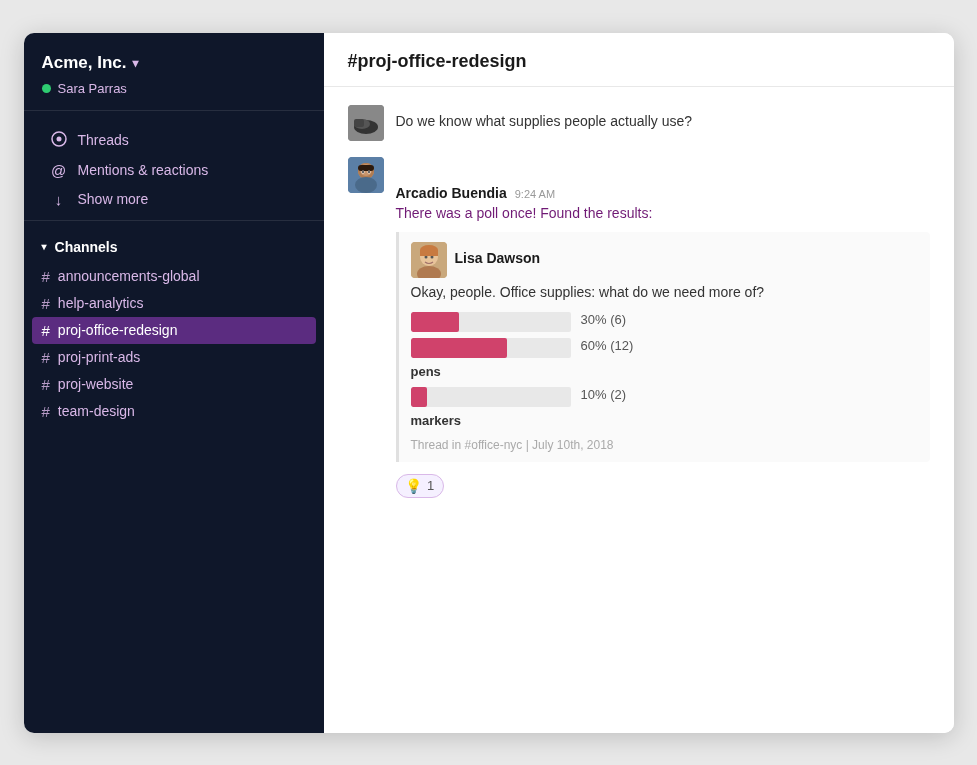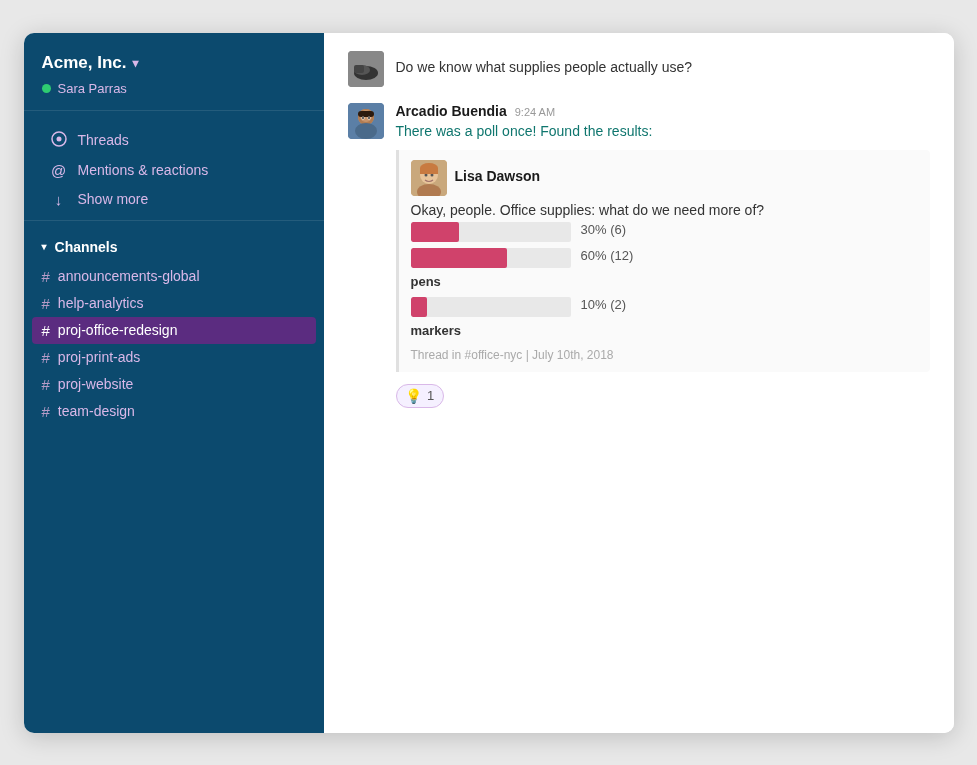--- a/index.html
+++ b/index.html
@@ -16,21 +16,21 @@
       height: 700px;
       background: #fff;
       border-radius: 10px;
       box-shadow: 0 4px 24px rgba(0,0,0,0.18);
       display: flex;
       overflow: hidden;
     }
     
     .sidebar {
       width: 300px;
-      background: #0c4a6e;
+      background: #0f172a;
       color: #d9b8e8;
       flex-shrink: 0;
       display: flex;
       flex-direction: column;
       padding: 0;
     }
     .sidebar-header {
       padding: 20px 18px 14px 18px;
       border-bottom: 1px solid rgba(255,255,255,0.1);
     }
@@ -178,48 +178,49 @@
     .message-sender {
       display: flex;
       align-items: baseline;
       gap: 8px;
       margin-bottom: 2px;
     }
     .sender-name {
       font-weight: 700;
       font-size: 14px;
       color: #1a1a1a;
+      margin-top: 28px;
     }
     .message-time {
       font-size: 11px;
       color: #999;
     }
     .message-text {
       font-size: 14px;
-      color: #0f766e;
+      color: #701a75;
       line-height: 1.5;
     }
     
     .thread-quote {
       border-left: 3px solid #e0e0e0;
       margin: 8px 0 0 0;
       padding: 10px 12px;
       background: #fafafa;
       border-radius: 0 4px 4px 0;
     }
     .quote-sender {
       font-weight: 700;
       font-size: 14px;
       color: #1a1a1a;
       margin-bottom: 3px;
     }
     .quote-text {
       font-size: 14px;
       color: #333;
-      margin-bottom: 4px;
+      margin-bottom: 12px;
     }
     
     .poll-row {
       display: flex;
       gap: 10px;
       margin-bottom: 6px;
     }
     .poll-bar-bg {
       width: 160px;
       height: 20px;
@@ -364,20 +365,23 @@
         <span>proj-website</span>
       </div>
       <div class="channel-item">
         <span class="hash-icon">#</span>
         <span>team-design</span>
       </div>
     </div>
   </div>
 
   <div class="main-content">
+    <div class="channel-header">
+      <span class="channel-title">#proj-office-redesign</span>
+    </div>
 
     <div class="messages-area">
 
       <div class="simple-message">
         <div class="avatar avatar-shoes">
 
           <svg width="36" height="36" viewBox="0 0 36 36">
             <rect width="36" height="36" fill="#888"></rect>
             <ellipse cx="18" cy="22" rx="12" ry="7" fill="#333"></ellipse>
             <ellipse cx="14" cy="19" rx="8" ry="5" fill="#555"></ellipse>

